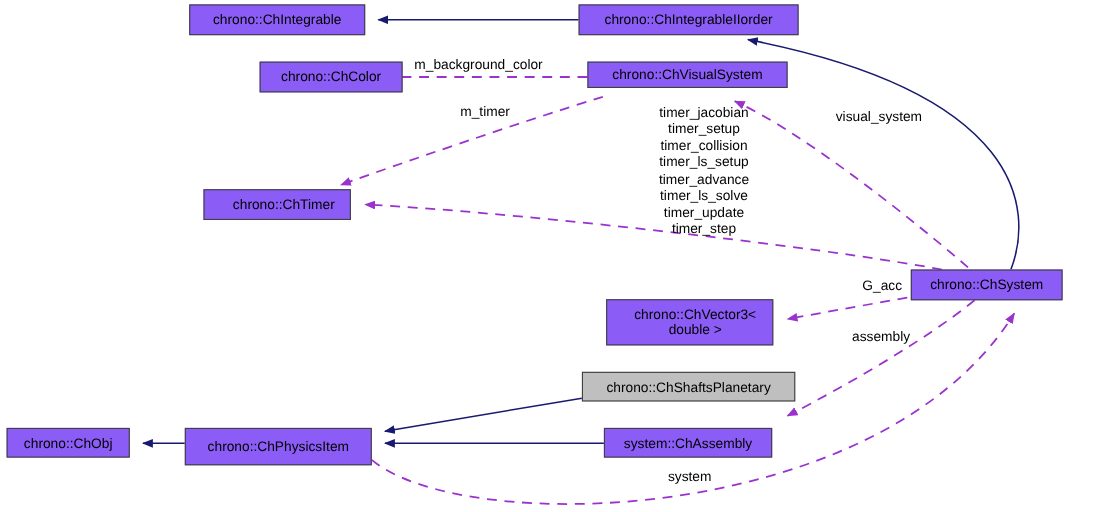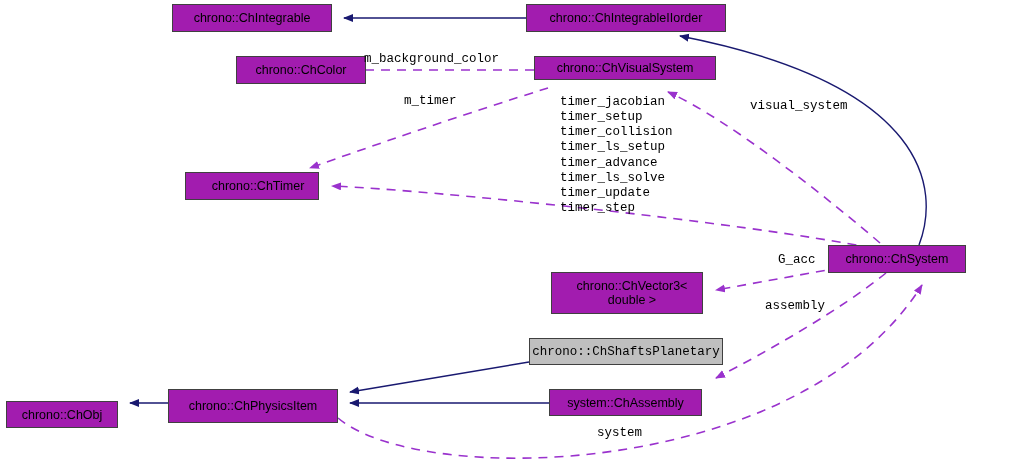--- a/index.html
+++ b/index.html
@@ -21,43 +21,43 @@
     position: absolute;
     left: 0;
     top: 0;
     width: 1017px;
     height: 465px;
   }
   .node-box {
     position: absolute;
     box-sizing: border-box;
     border: 1px solid #404040;
-    background: #a21caf;
+    background: #8b5cf6;
     display: flex;
     align-items: center;
     justify-content: center;
     text-align: center;
     color: #000000;
     font-family: "Liberation Sans", sans-serif;
     font-size: 12.5px;
     line-height: 1.12;
     white-space: pre;
     letter-spacing: 0px;
   }
   .node-box.highlight {
     background: #bfbfbf;
-    font-family: Liberation Mono, monospace;
   }
   .edge-label {
     position: absolute;
     color: #000000;
-    font-family: Liberation Mono, monospace;
+    font-family: Liberation Sans, sans-serif;
     font-size: 12.5px;
     line-height: 1.16;
     white-space: pre;
+    text-align: center;
   }
   .edge-label.multiline {
     line-height: 1.21;
   }
 </style>
 </head>
 <body>
 
 <div id="diagram-root">
 
@@ -130,21 +130,21 @@
 
   <div class="node-box" style="left:185px; top:172px; width:134px; height:28px;padding-left:12px;">chrono::ChTimer</div>
 
   <div class="node-box" style="left:828px; top:245px; width:138px; height:28px;">chrono::ChSystem</div>
 
   <div class="node-box" style="left:551px; top:272px; width:152px; height:42px;padding-left:10px;">chrono::ChVector3&lt;
 double &gt;</div>
 
   <div class="node-box highlight" style="left:529px; top:338px; width:194px; height:27px;">chrono::ChShaftsPlanetary</div>
 
-  <div class="node-box" style="left:6px; top:389px; width:112px; height:27px;margin-top:12px;">chrono::ChObj</div>
+  <div class="node-box" style="left:6px; top:389px; width:112px; height:27px;">chrono::ChObj</div>
 
   <div class="node-box" style="left:168px; top:389px; width:170px; height:34px;">chrono::ChPhysicsItem</div>
 
   <div class="node-box" style="left:549px; top:389px; width:153px; height:27px;">system::ChAssembly</div>
 
   <div class="edge-label" style="left:364px; top:52px; width:142px;">m_background_color</div>
 
   <div class="edge-label" style="left:404px; top:94px; width:74px;">m_timer</div>
 
   <div class="edge-label multiline" style="left:560px; top:95px; width:160px;">timer_jacobian

